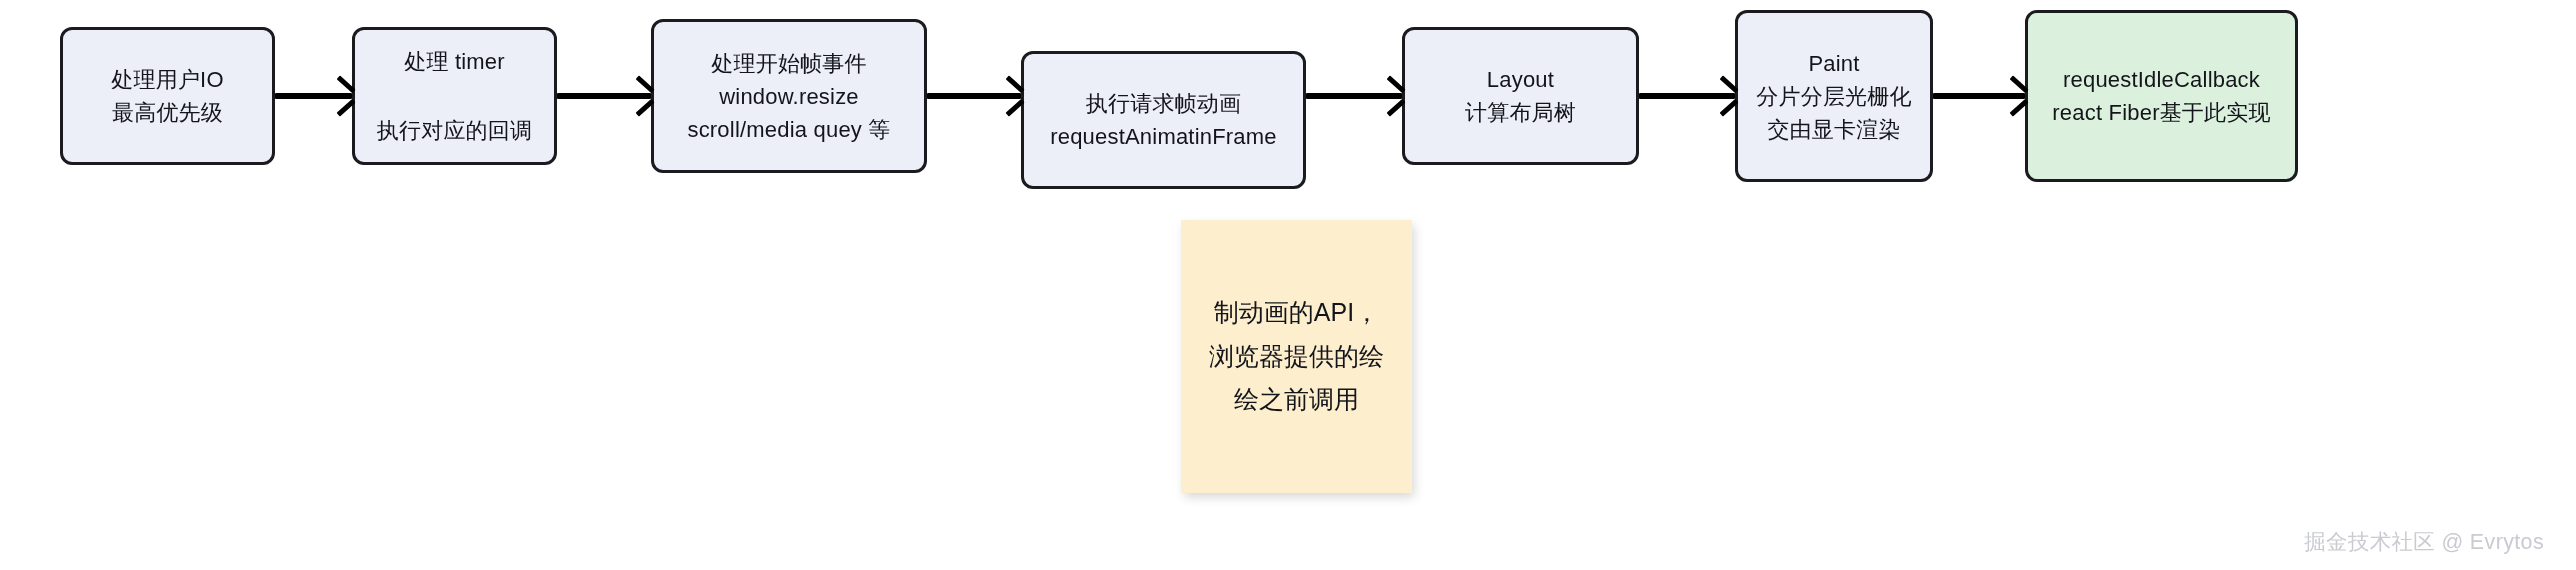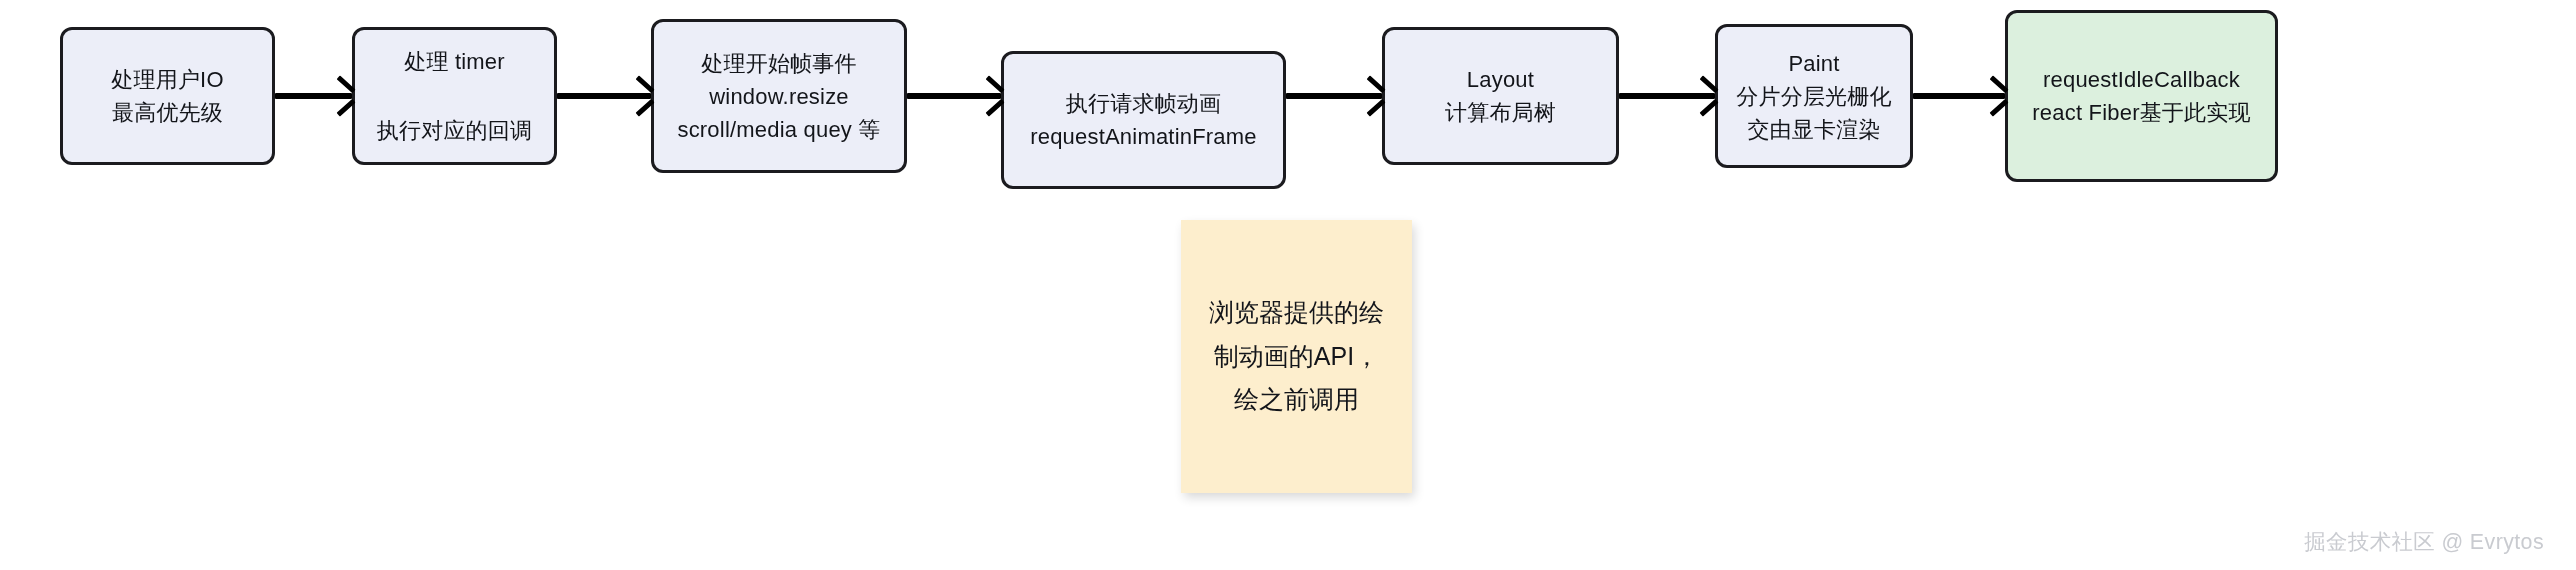--- a/index.html
+++ b/index.html
@@ -59,24 +59,24 @@
     background: #dcf0de;
   }
   .node .ln {
     display: block;
     white-space: nowrap;
   }
 
   
   .n1 { width: 215px; height: 138px; margin-left: 36px; }
   .n2 { width: 205px; height: 138px; gap: 36px; }
-  .n3 { width: 256px; height: 154px; }
+  .n3 { width: 276px; height: 154px; }
   .n4 { width: 285px; height: 138px; margin-top: 47px; }
   .n5 { width: 237px; height: 138px; }
-  .n6 { width: 198px; height: 144px; }
+  .n6 { width: 198px; height: 172px; }
   .n7 { width: 273px; height: 172px; }
 
   
   .connector {
     flex: none;
     position: relative;
     height: 17px;
     display: flex;
     align-items: center;
   }
@@ -226,21 +226,21 @@
     </div>
 
     <div class="node n7 green">
       <span class="ln">requestIdleCallback</span>
       <span class="ln">react Fiber基于此实现</span>
     </div>
 
   </div>
 
   <div class="note">
+    <span class="ln">制动画的API，</span>
     <span class="ln">浏览器提供的绘</span>
-    <span class="ln">制动画的API，</span>
     <span class="ln">绘之前调用</span>
   </div>
 
   <div class="watermark">掘金技术社区 @ Evrytos</div>
 
 </div>
 
 
 </body></html>

